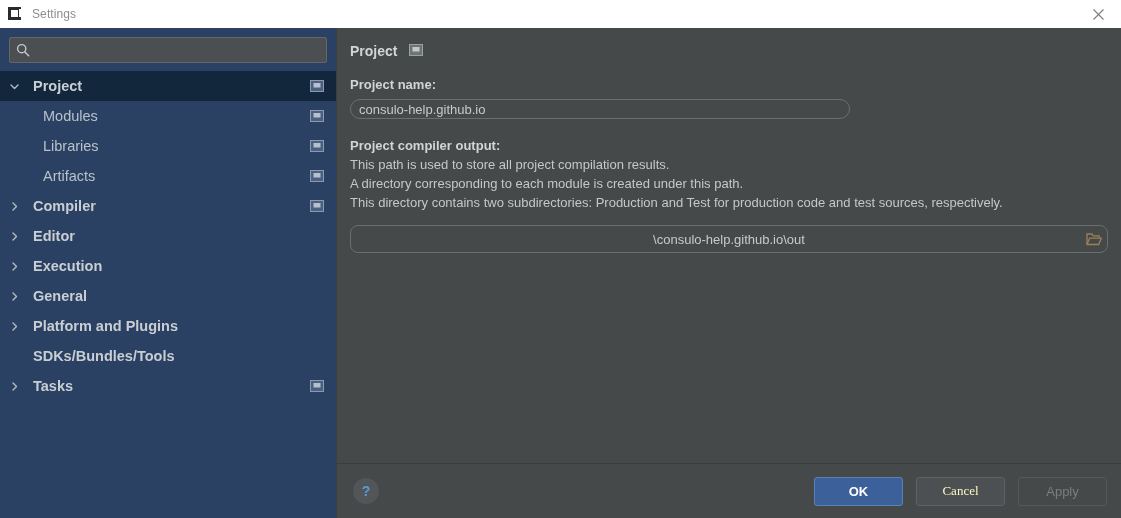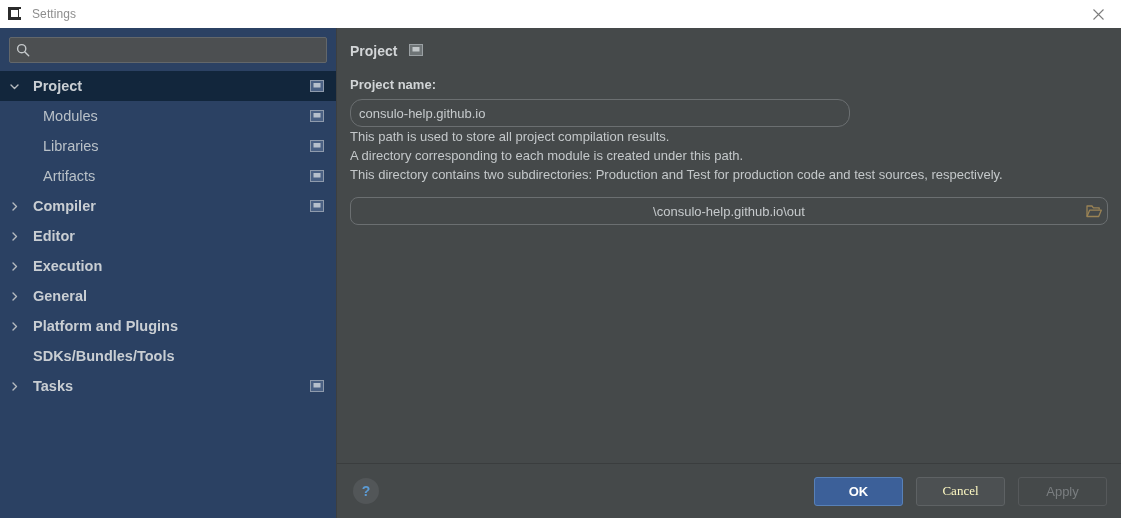--- a/index.html
+++ b/index.html
@@ -189,21 +189,21 @@
     color: #d2d5d7;
     margin-right: 12px;
   }
   .field-label {
     font-size: 13px;
     font-weight: bold;
     color: #d2d5d7;
     margin-bottom: 7px;
   }
   .text-input {
-    height: 28px;
+    height: 20px;
     width: 500px;
     background: #45494a;
     border: 1px solid #6b6f71;
     border-radius: 12px;
     box-sizing: border-box;
     color: #c6cacc;
     font-family: "Liberation Sans", sans-serif;
     font-size: 13px;
     padding: 0 8px;
     outline: none;
@@ -455,20 +455,21 @@
             <svg width="14" height="12" viewBox="0 0 14 12">
               <rect x="0.5" y="0.5" width="13" height="11" fill="#6e7476" stroke="#9aa0a3" stroke-width="1"></rect>
               <rect x="3.5" y="3" width="7" height="4.5" fill="#c2c7c9"></rect>
             </svg>
           </span>
         </div>
 
         <div class="field-label">Project name:</div>
         <input class="text-input" type="text" placeholder="" value="consulo-help.github.io" style="">
 
+        <div class="section-title">Project compiler output:</div>
         <div id="desc-lines">
             <div class="desc-line">This path is used to store all project compilation results.</div>
             <div class="desc-line">A directory corresponding to each module is created under this path.</div>
             <div class="desc-line">This directory contains two subdirectories: Production and Test for production code and test sources, respectively.</div>
           </div>
 
         <div class="path-row">
           <div class="path-value">\consulo-help.github.io\out</div>
           <div class="path-browse">
             <svg width="16" height="14" viewBox="0 0 16 14">

